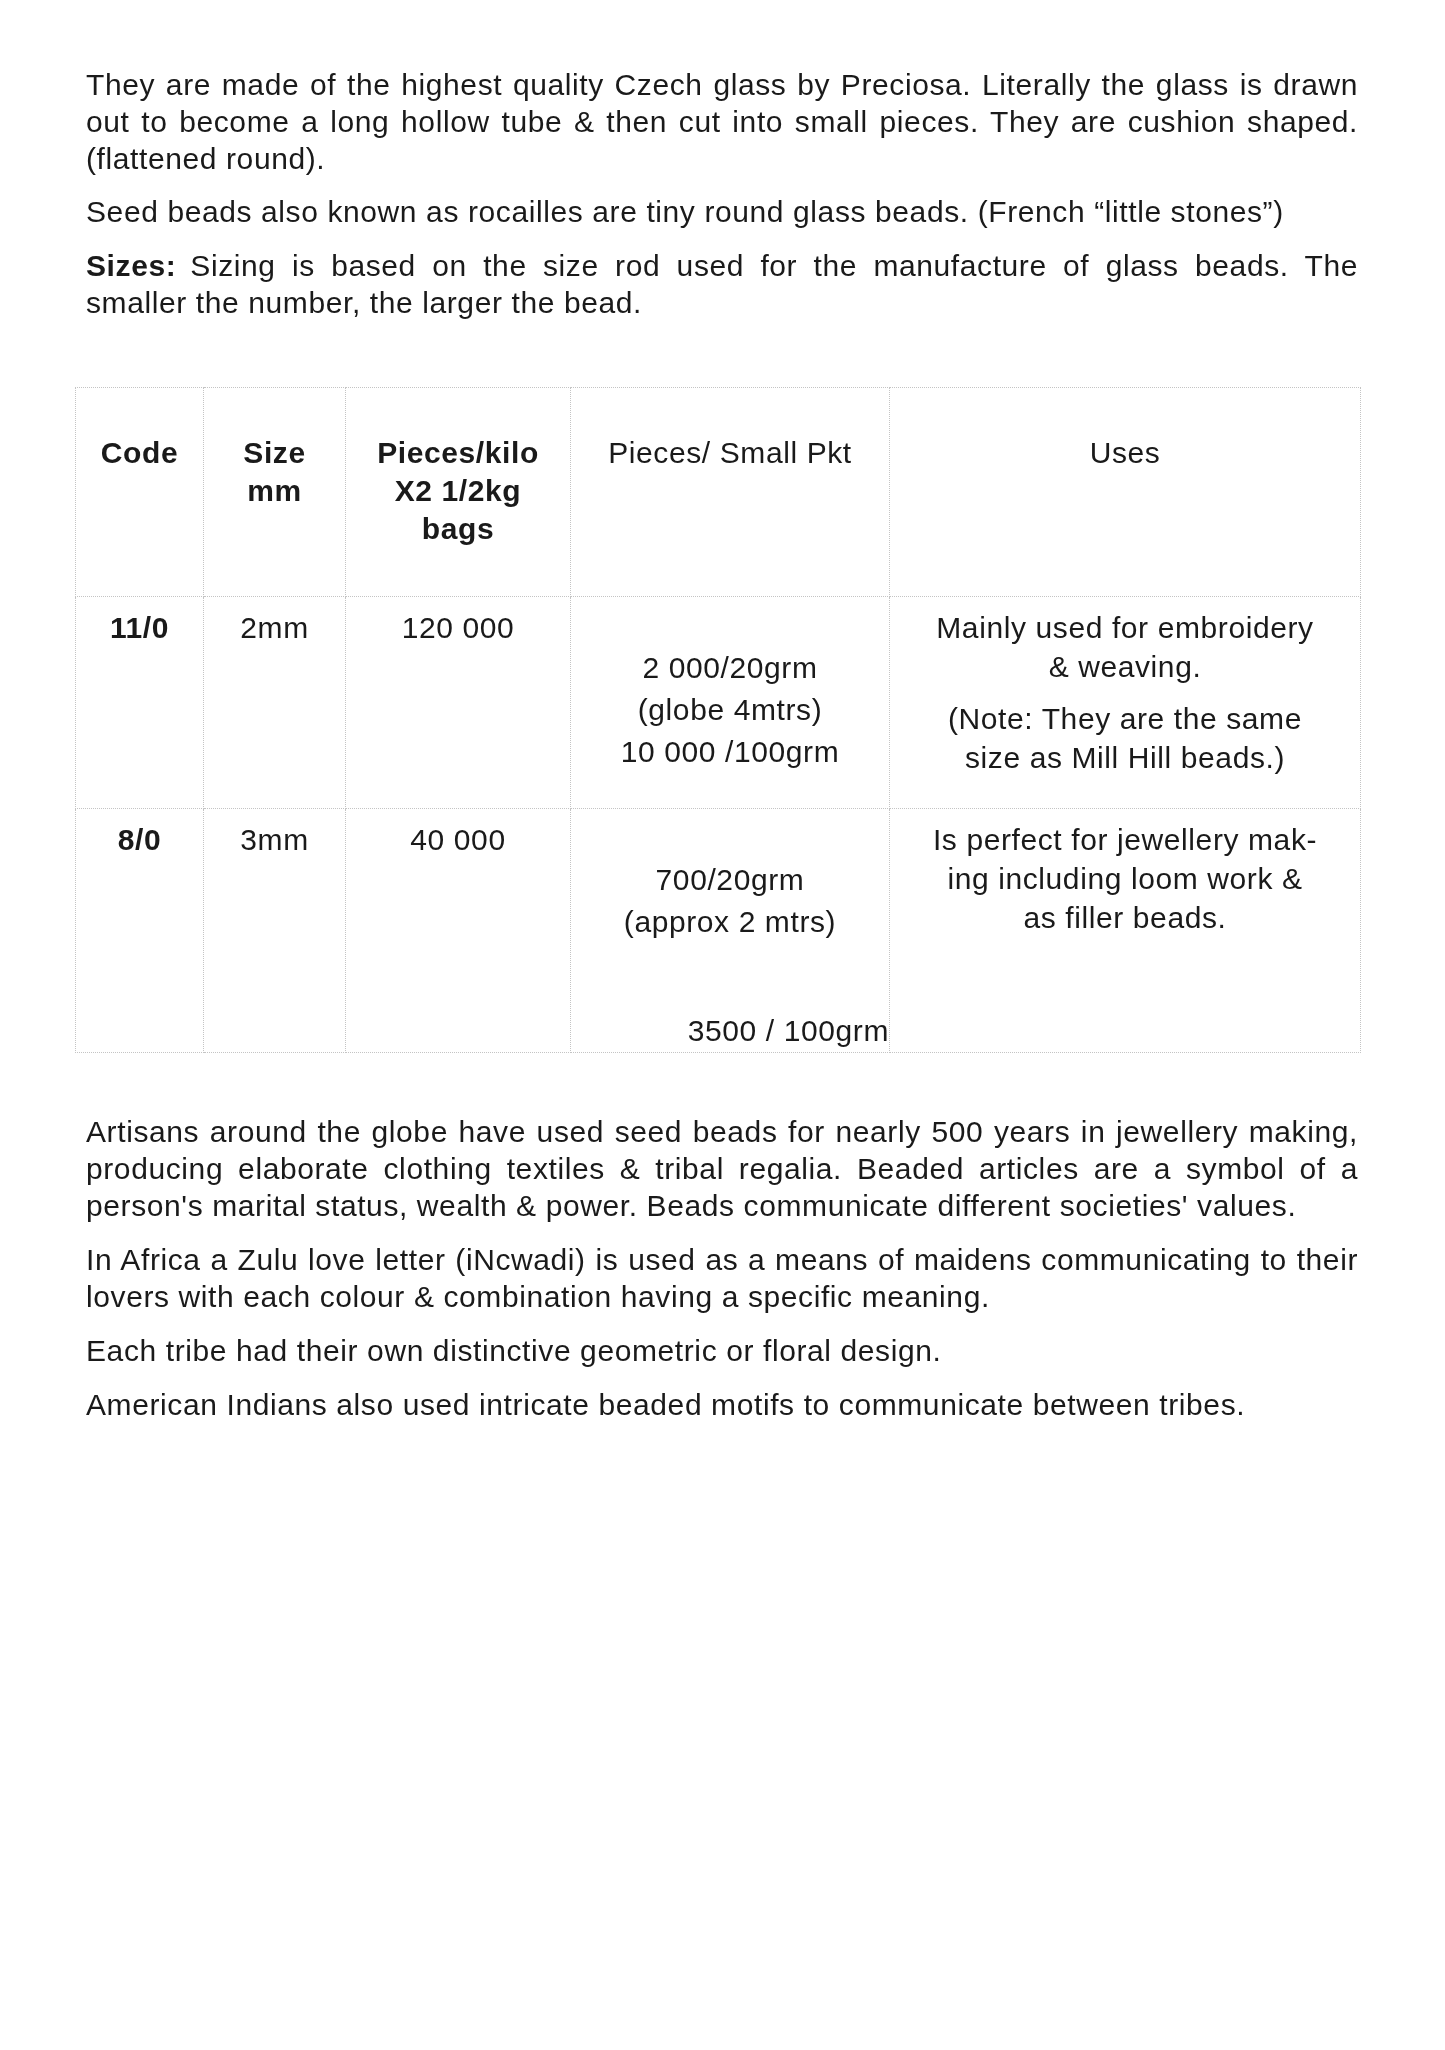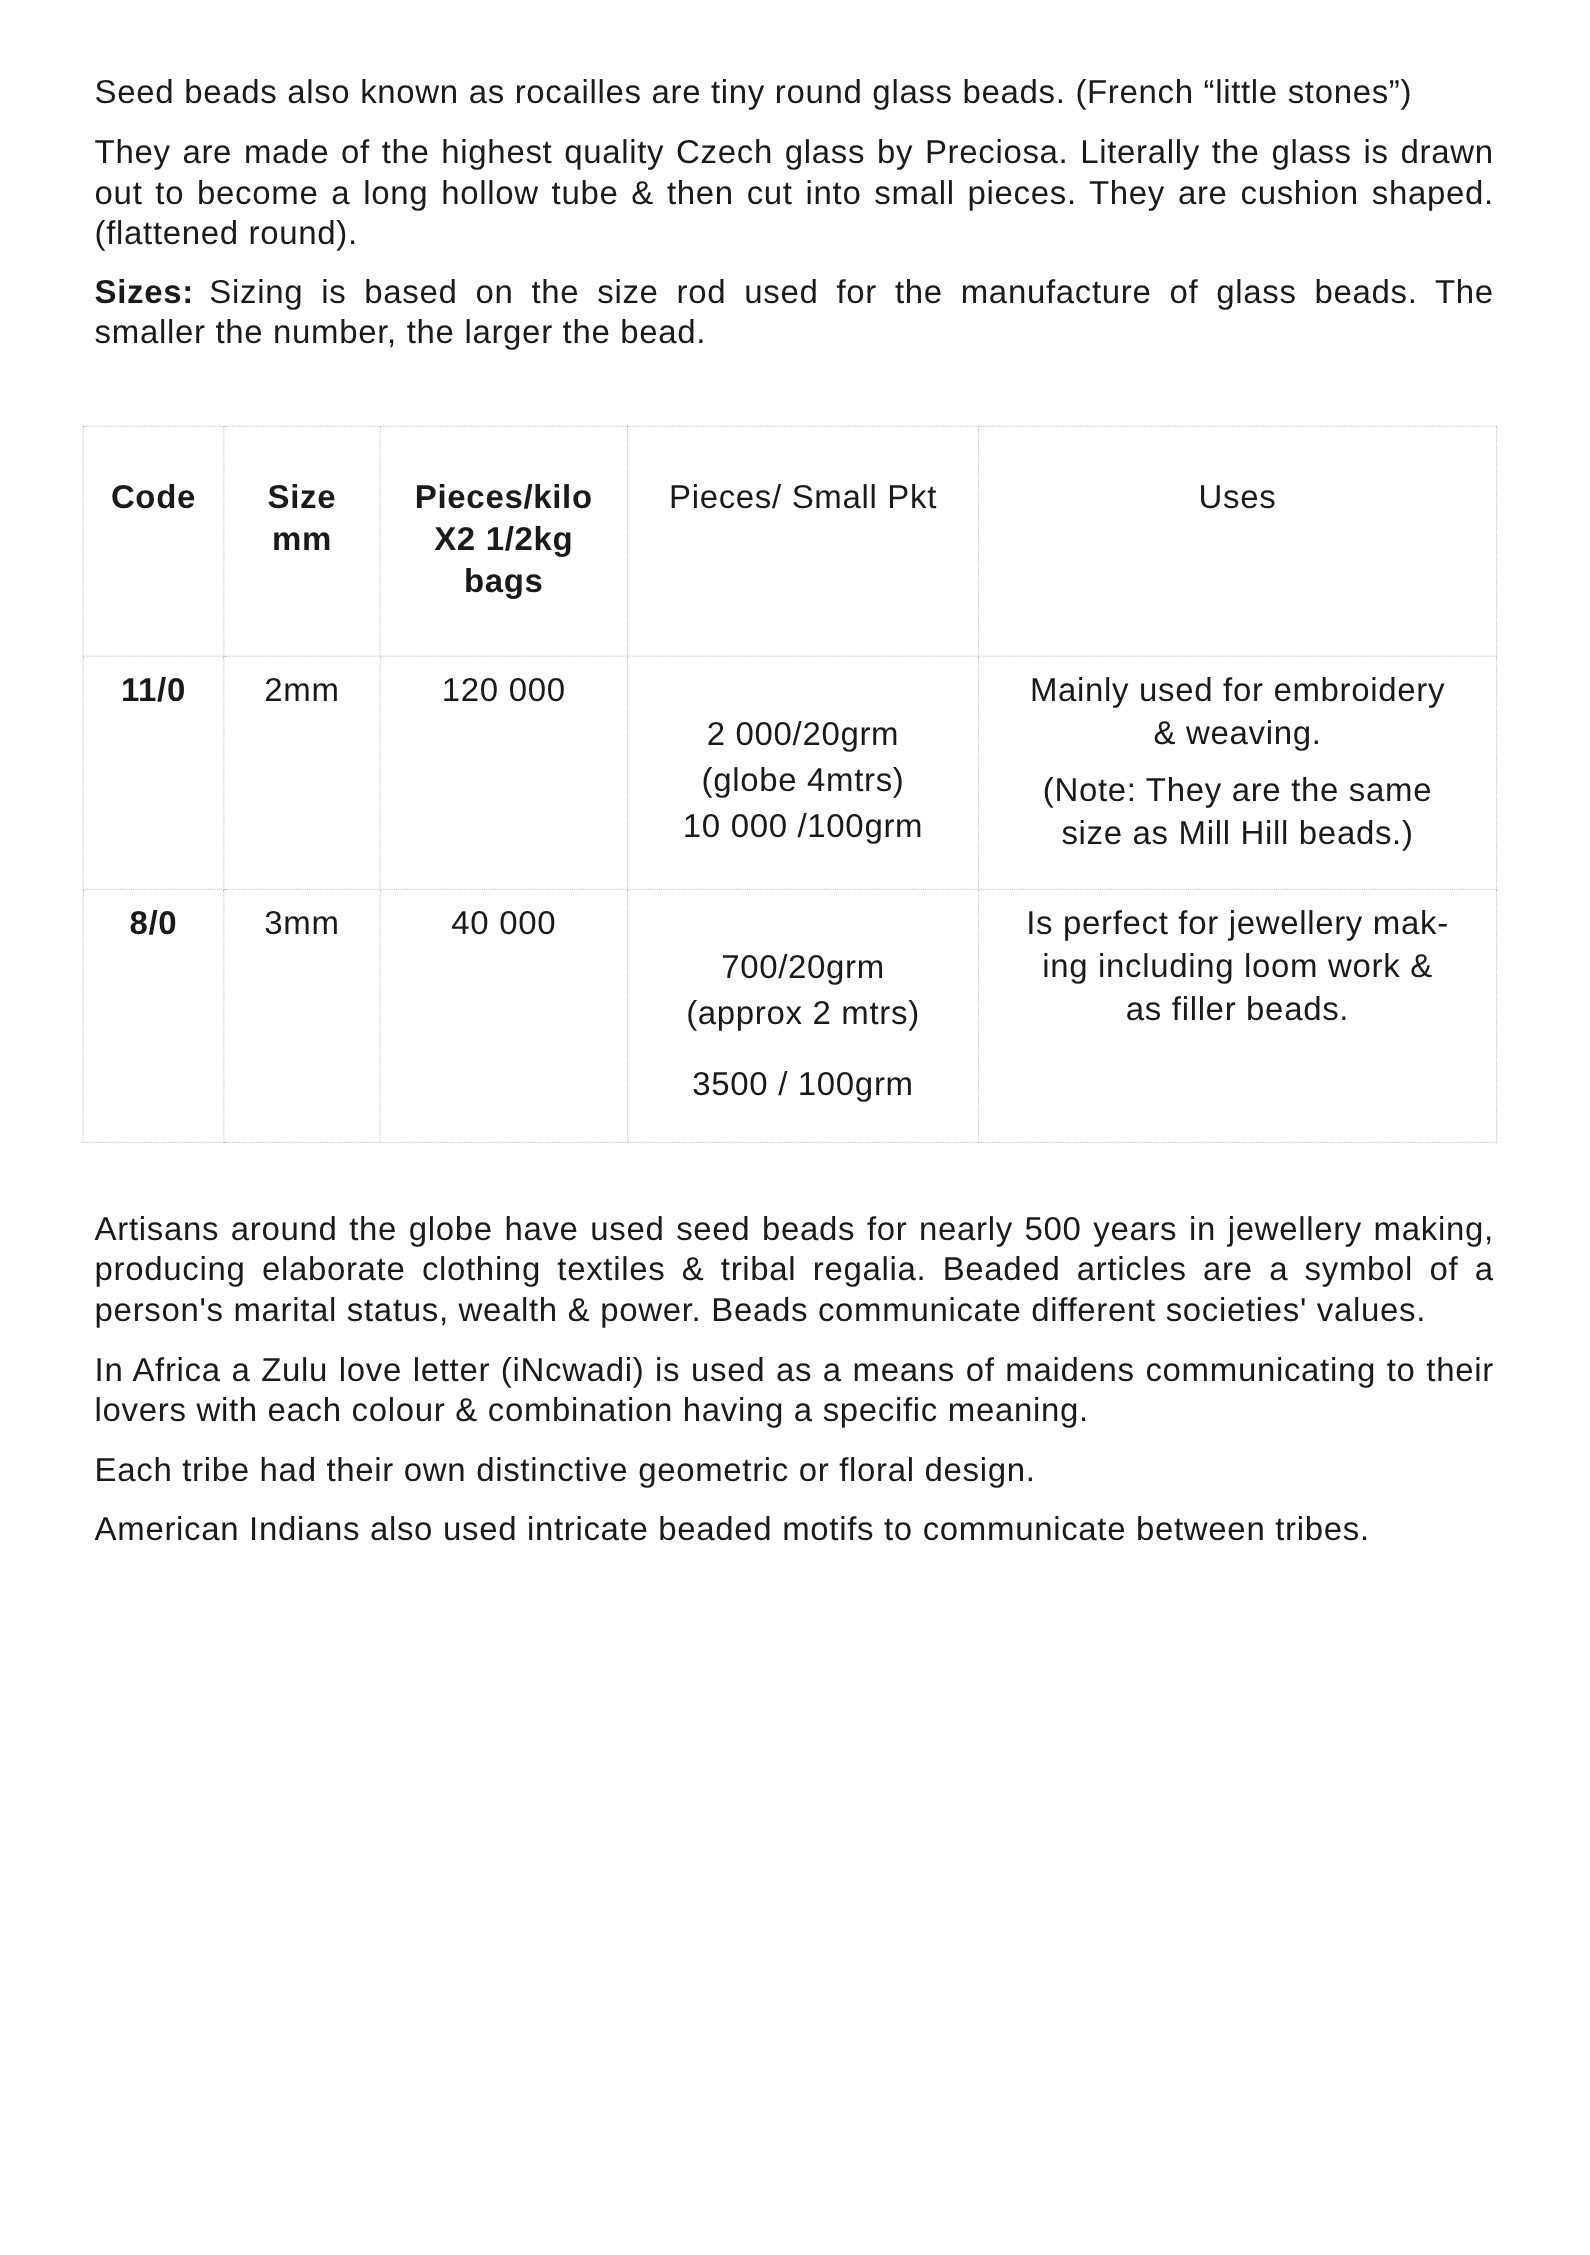--- a/index.html
+++ b/index.html
@@ -41,38 +41,38 @@
     font-weight: normal;
     overflow: hidden;
   }
   .beads-table th { padding-top: 46px; line-height: 38px; }
   th.bold-h { font-weight: bold; }
   .beads-table td { padding-top: 12px; }
   td.code-cell { font-weight: bold; }
   td.pkt-cell { padding-top: 50px; line-height: 42px; }
   td.uses-cell { line-height: 39px; padding-top: 11px; }
   .gap-note { margin-top: 13px; }
-  .gap-big { margin-top: 22px; }
+  .gap-big { margin-top: 67px; text-align: right; }
 
   tr.hr { height: 209px; }
   tr.r0 { height: 163px; }
   tr.r1 { height: 212px; }
   tr.r2 { height: 230px; }
   tr.r3 { height: 211px; }
 
   .outro-first { margin-top: 60px; }
 </style>
 </head>
 <body>
 
 <div class="page">
 
+  <p class="para j p2">They are made of the highest quality Czech glass by Preciosa. Literally the glass is drawn out to become a long hollow tube &amp; then cut into small pieces. They are cushion shaped. (flattened round).</p>
+
   <p class="para">Seed beads also known as rocailles are tiny round glass beads. (French “little stones”)</p>
-
-  <p class="para j p2">They are made of the highest quality Czech glass by Preciosa. Literally the glass is drawn out to become a long hollow tube &amp; then cut into small pieces. They are cushion shaped. (flattened round).</p>
 
   <p class="para j sizes-para"><span class="sizes-label">Sizes:</span><span>Sizing is based on the size rod used for the manufacture of glass beads. The smaller the number, the larger the bead.</span></p>
 
   <table class="beads-table">
     <colgroup>
       <col style="width:128px">
       <col style="width:142px">
       <col style="width:225px">
       <col style="width:319px">
       <col style="width:471px">

